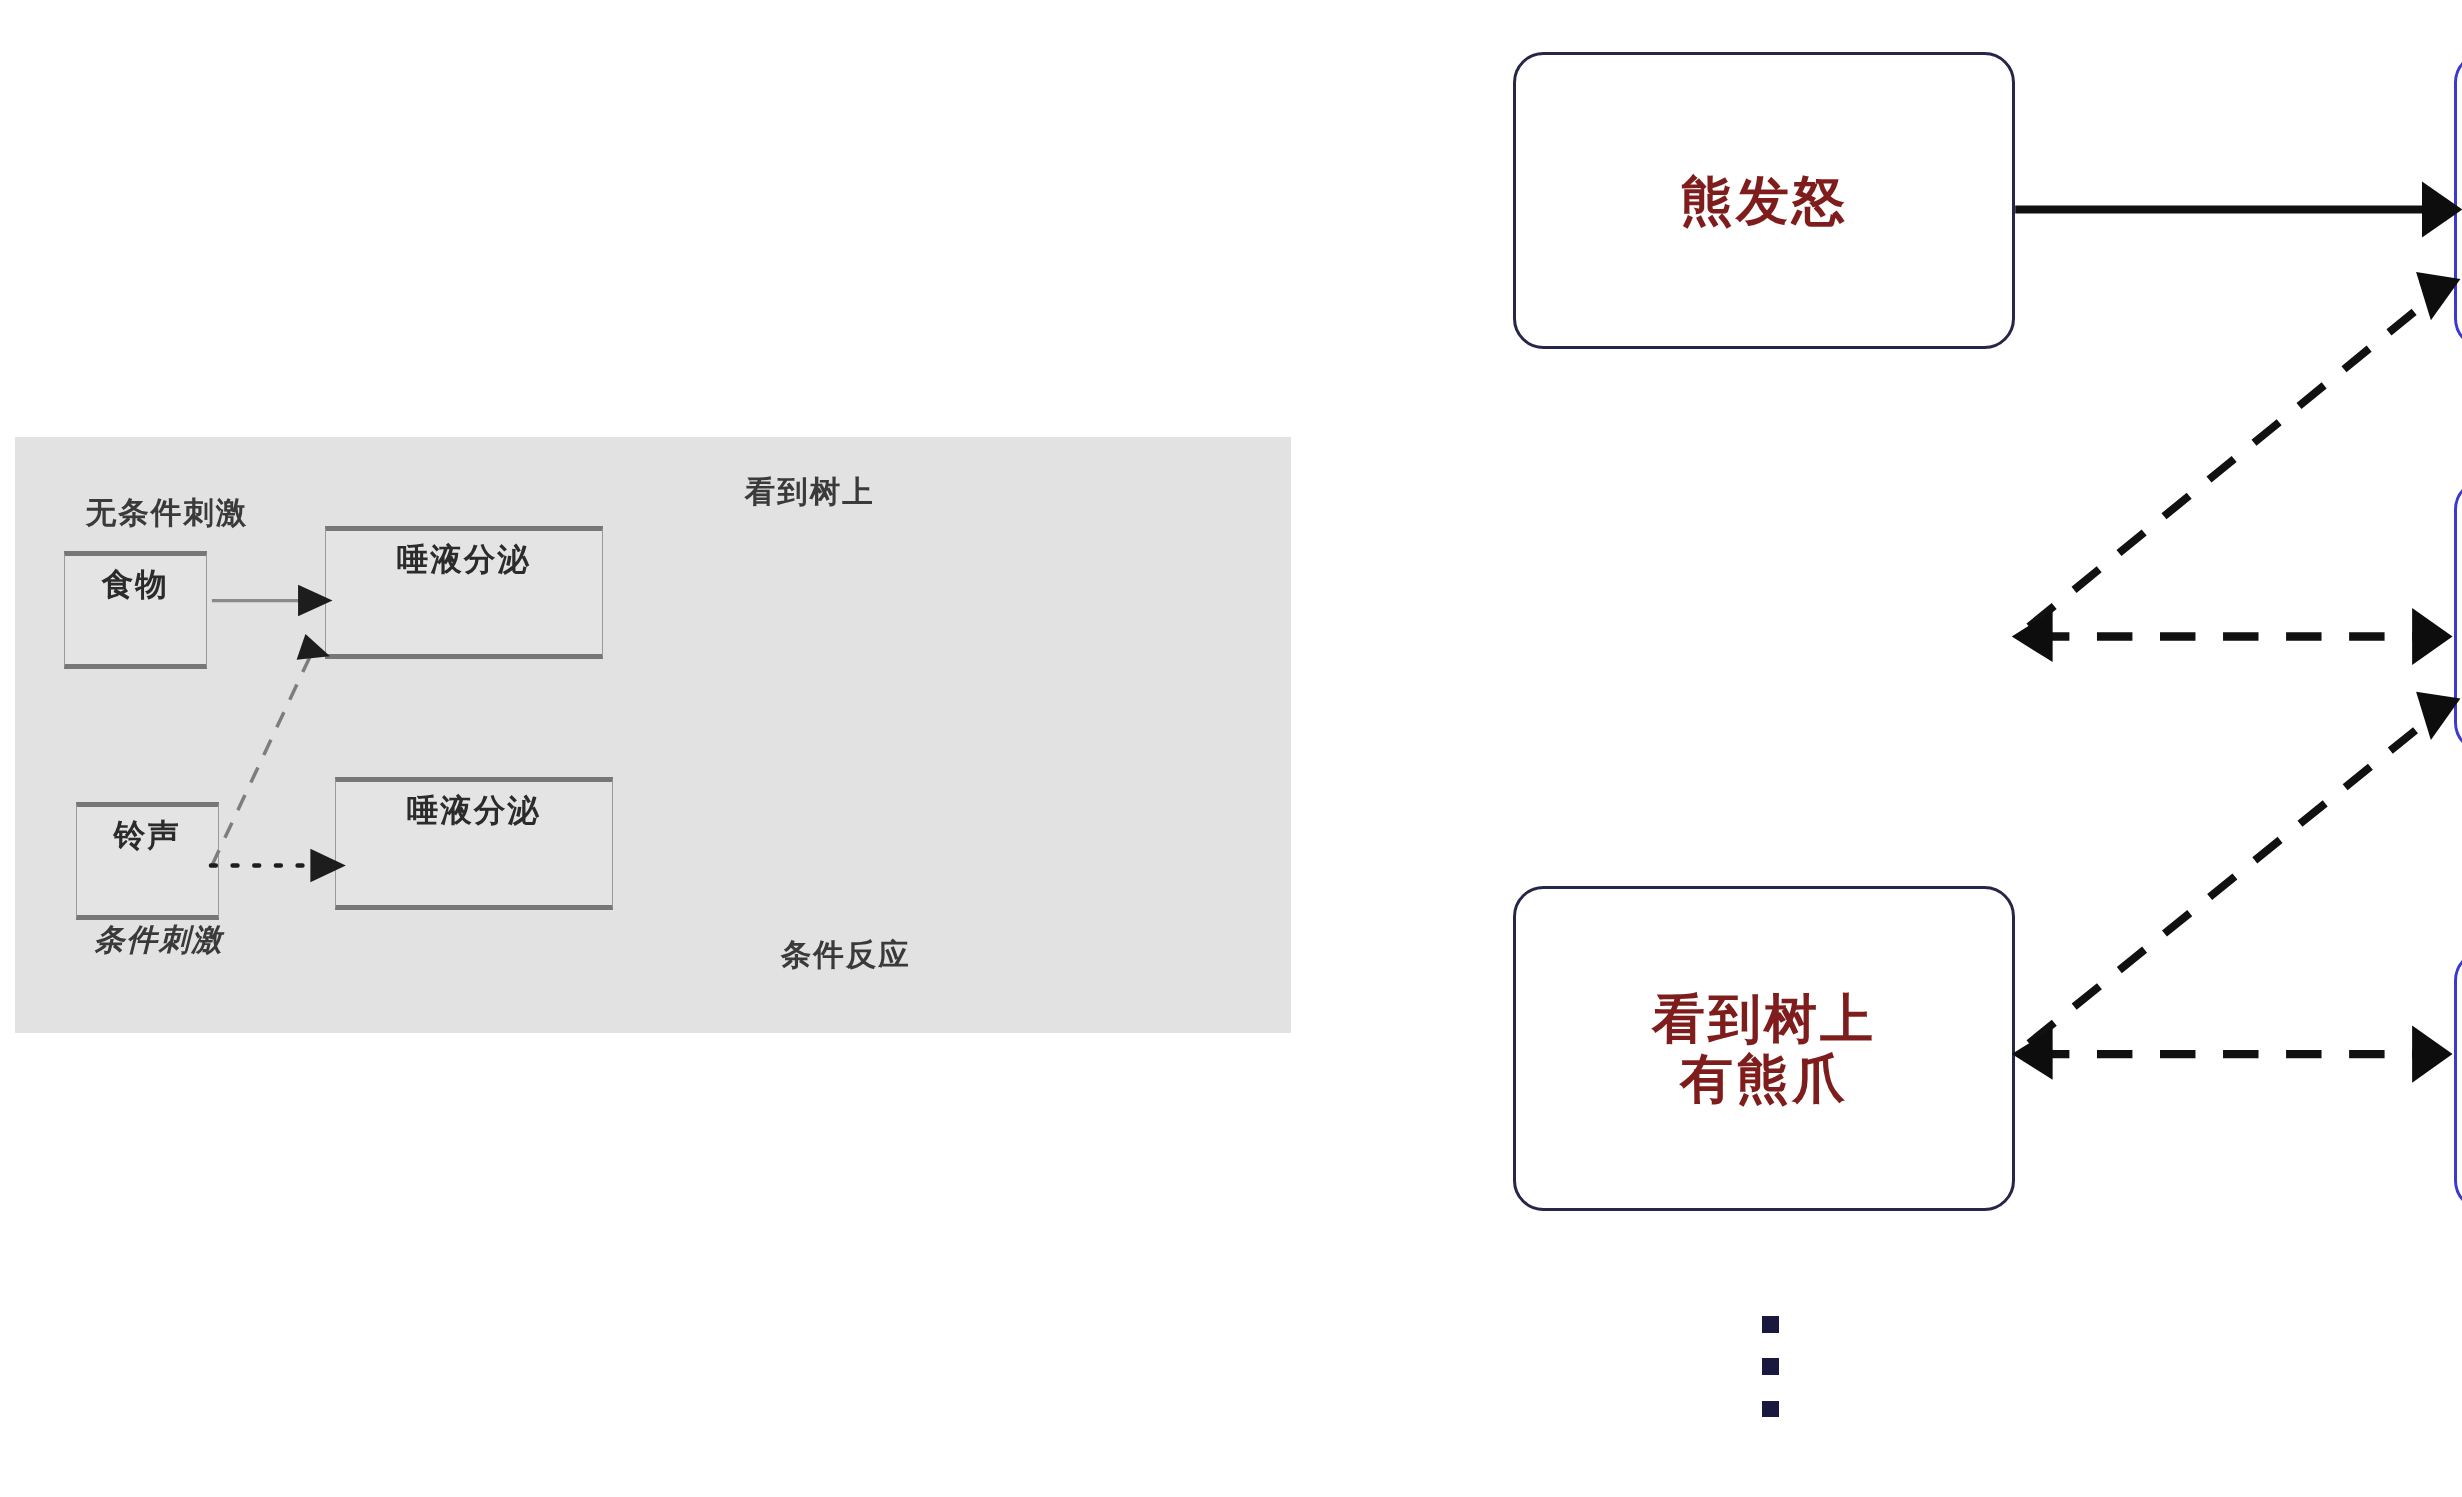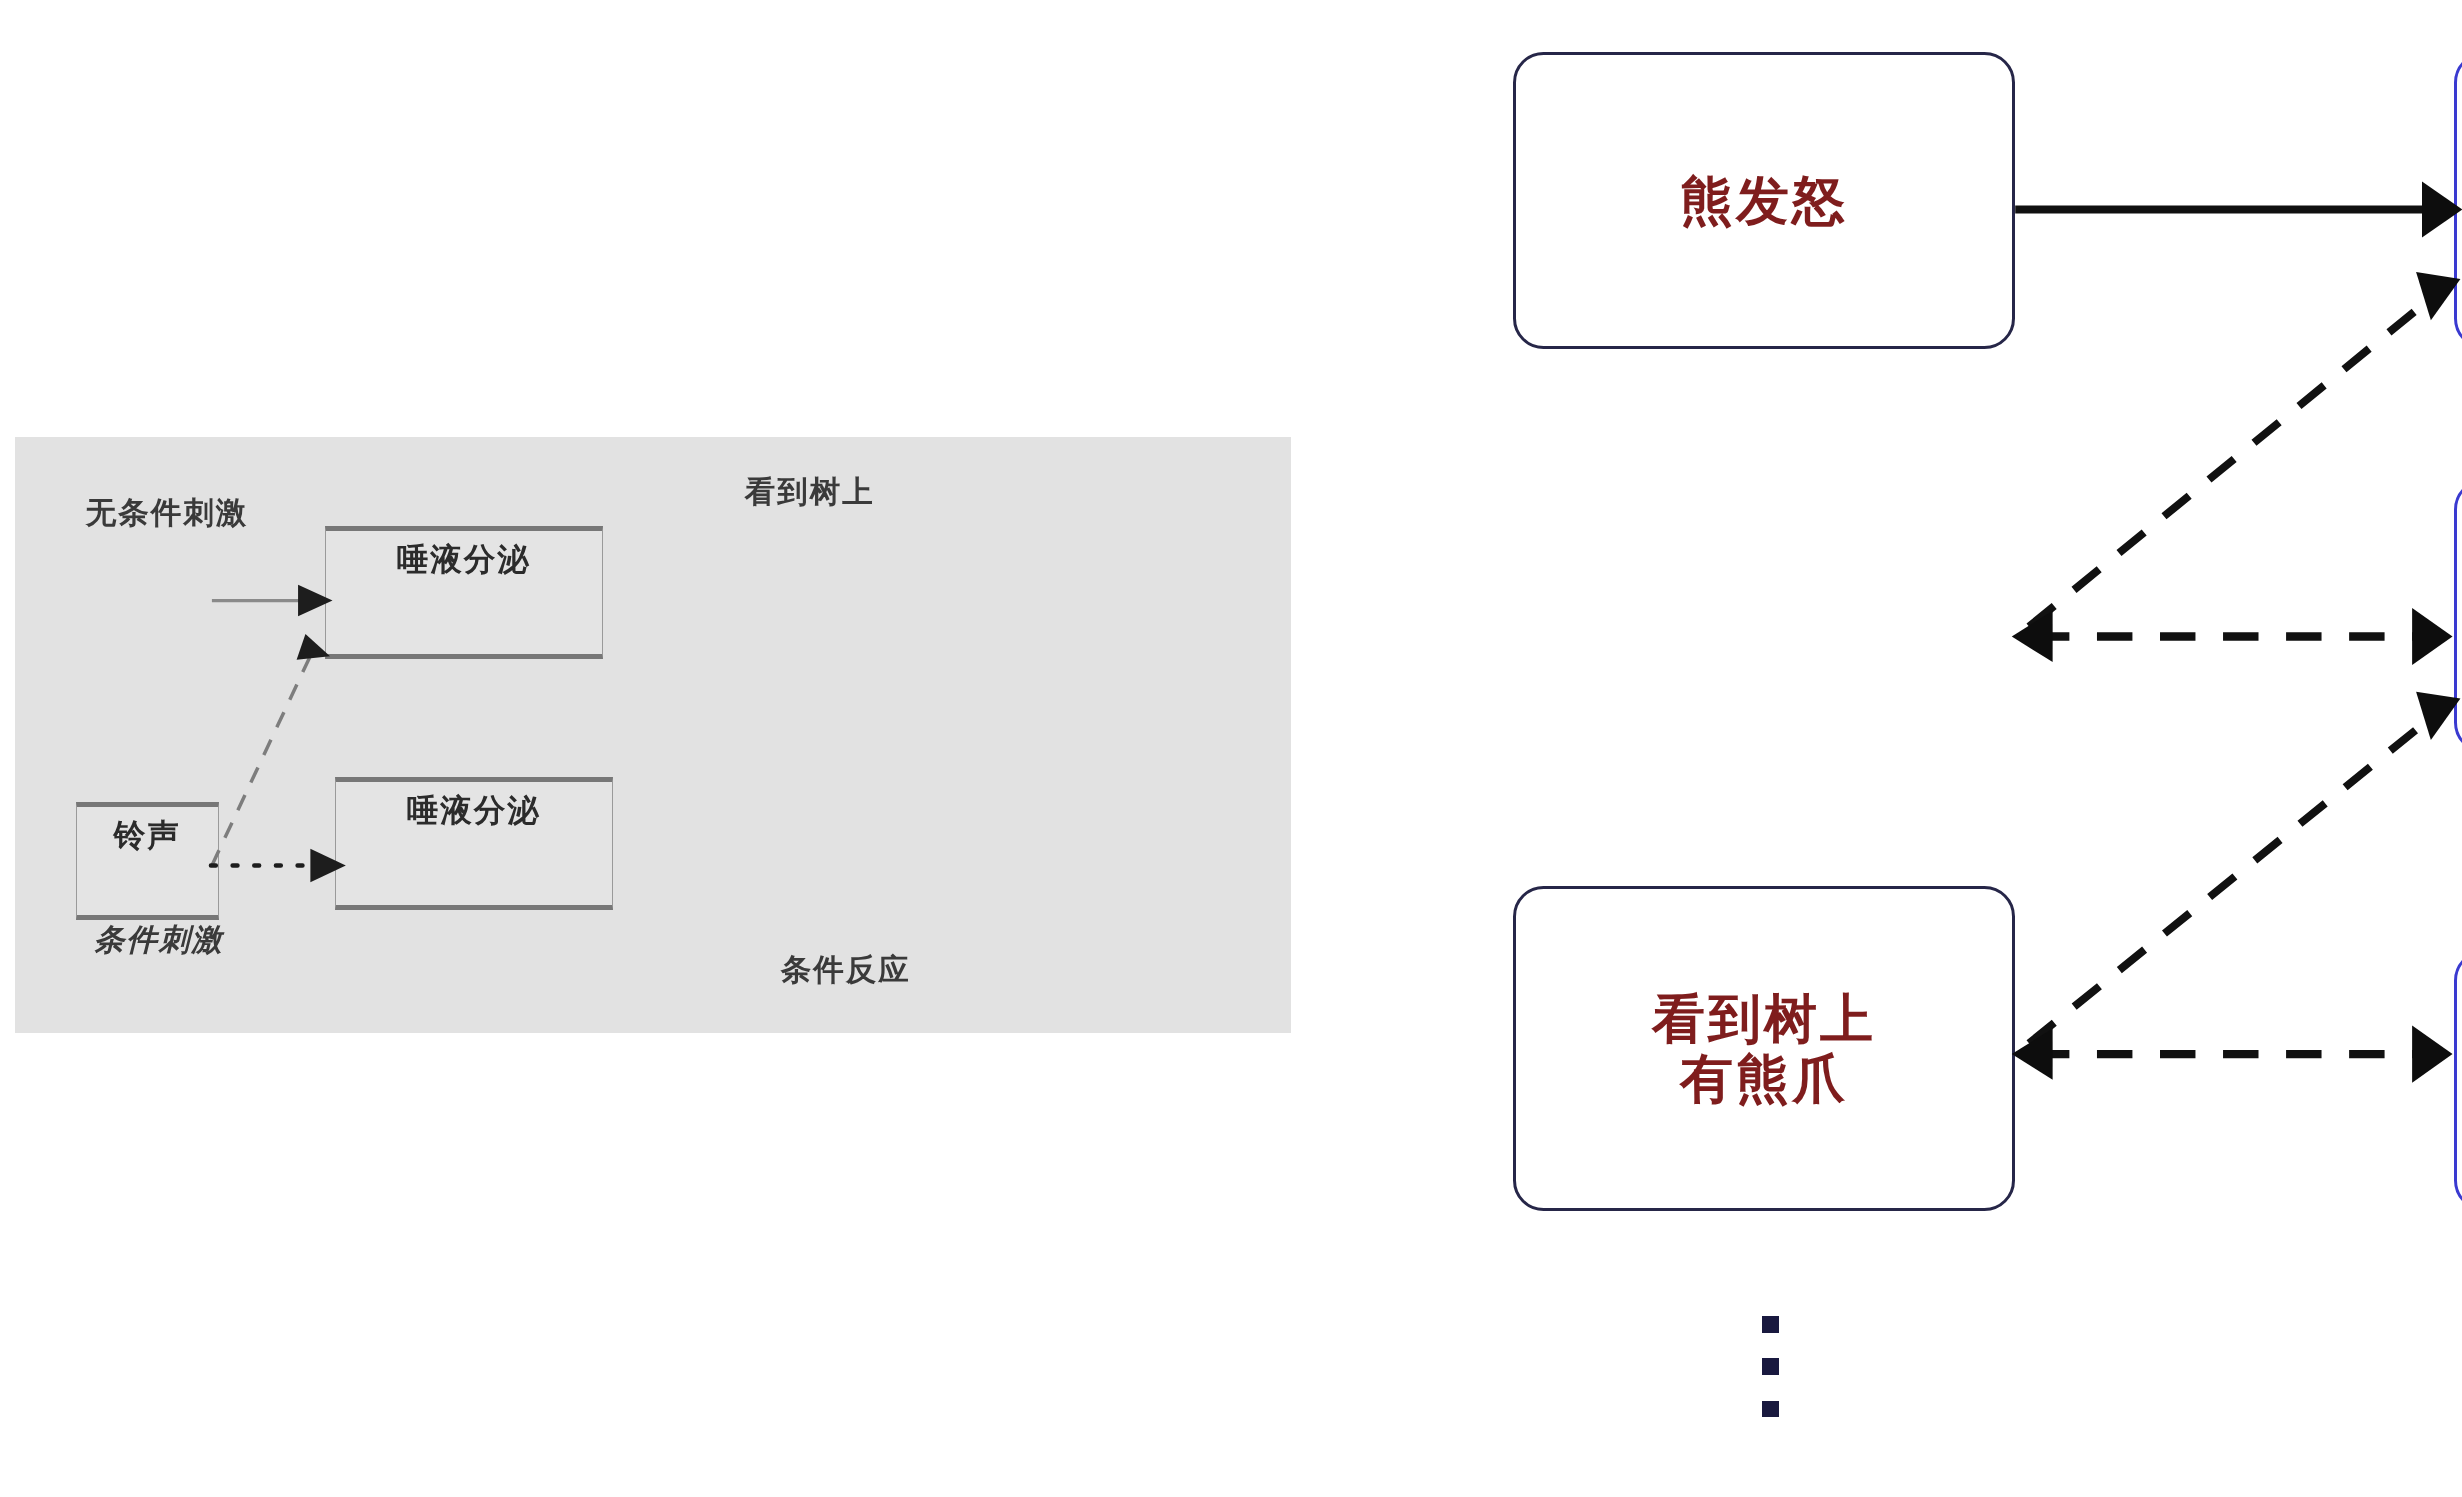--- a/index.html
+++ b/index.html
@@ -12,21 +12,21 @@
     background:#e2e2e2;
   }
   .cc-cap{
     position:absolute;color:#3a3a3a;font-weight:bold;
     font-size:30.5px;letter-spacing:2px;white-space:nowrap;
     font-family:"DejaVu Sans","Liberation Sans",sans-serif;
   }
   #cc-cap-us {left:71px; top:35px;margin-top:21px;}
   #cc-cap-ur {left:730px;top:35px;}
   #cc-cap-cs {left:79px; top:483px;font-style:italic;}
-  #cc-cap-cr {left:766px;top:513px;text-align:right;}
+  #cc-cap-cr {left:766px;top:498px;text-align:right;}
 
   .cc-box{
     position:absolute;background:#e4e4e4;
     border:1.5px solid #9a9a9a;
     border-top:5.4px solid #777777;
     border-bottom:5.4px solid #777777;
     box-sizing:border-box;
     color:#2b2b2b;font-weight:bold;
     font-size:31.5px;letter-spacing:2px;
     display:flex;align-items:flex-start;justify-content:center;
@@ -74,20 +74,21 @@
 
 <div id="stage">
 
   <div id="cc-panel">
 
     <div class="cc-cap" id="cc-cap-us">无条件刺激</div>
     <div class="cc-cap" id="cc-cap-ur">看到树上</div>
     <div class="cc-cap" id="cc-cap-cs">条件刺激</div>
     <div class="cc-cap" id="cc-cap-cr">条件反应</div>
 
+    <div class="cc-box" id="cc-box-food">食物</div>
     <div class="cc-box" id="cc-box-bell">铃声</div>
     <div class="cc-box" id="cc-box-sal1">唾液分泌</div>
     <div class="cc-box" id="cc-box-sal2">唾液分泌</div>
 
     <svg id="cc-svg" viewBox="0 0 2592 1210">
 
       <line x1="400" y1="332" x2="578" y2="332" stroke="#8a8a8a" stroke-width="7"></line>
       <polygon points="575,300 645,332 575,364" fill="#1d1d1d"></polygon>
 
       <line x1="400" y1="870" x2="602" y2="440" stroke="#7d7d7d" stroke-width="7" stroke-dasharray="34 28"></line>

